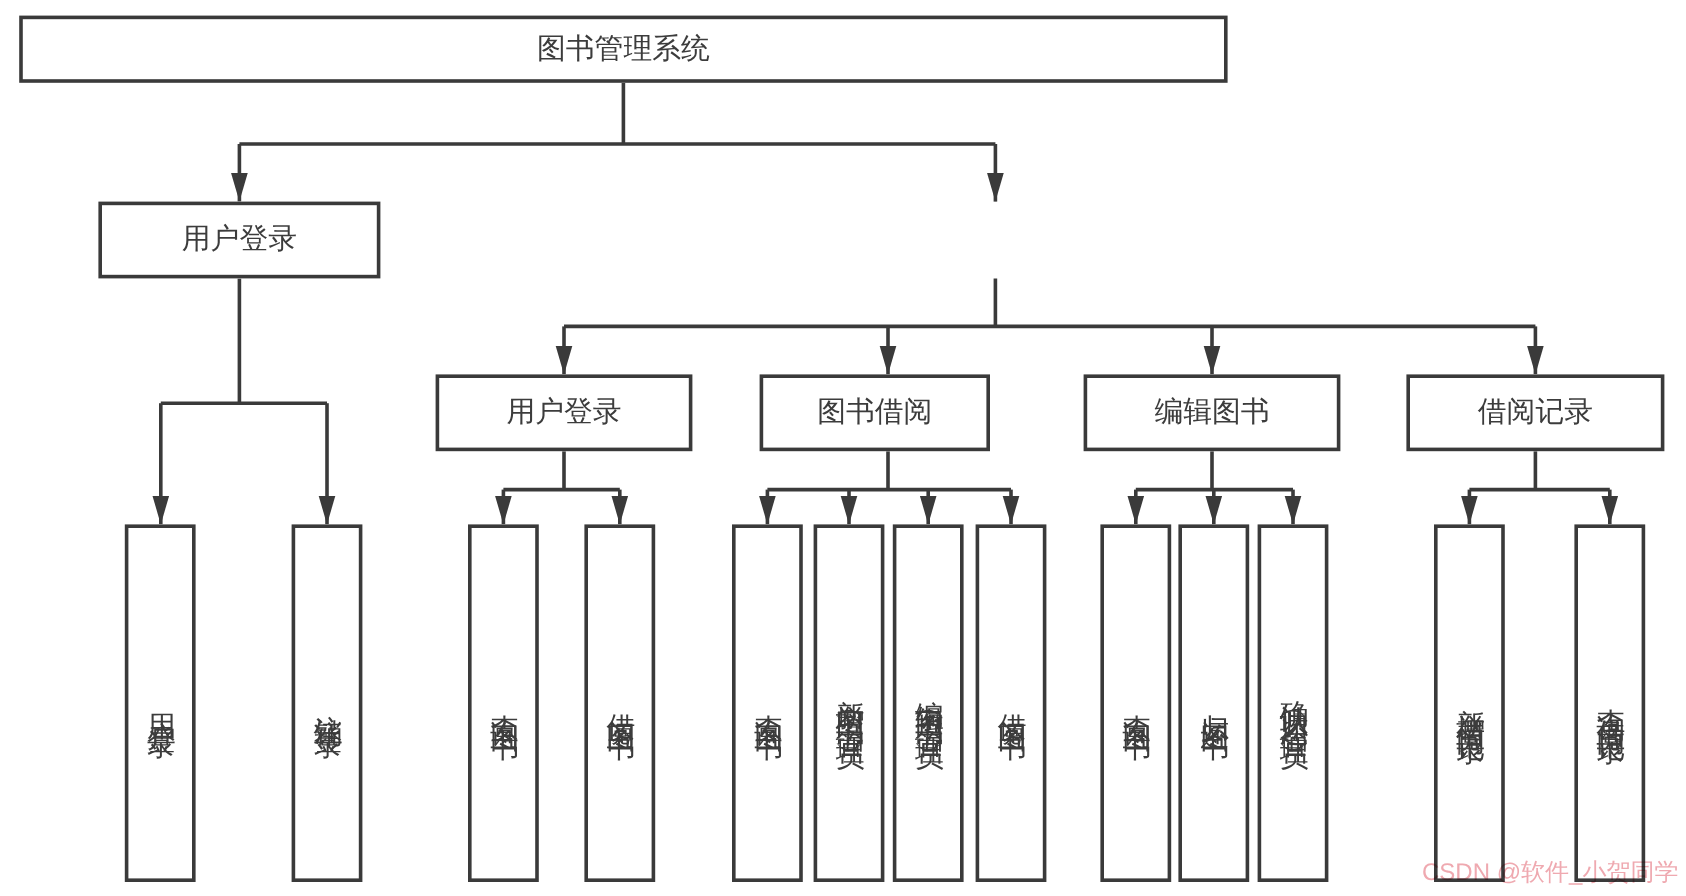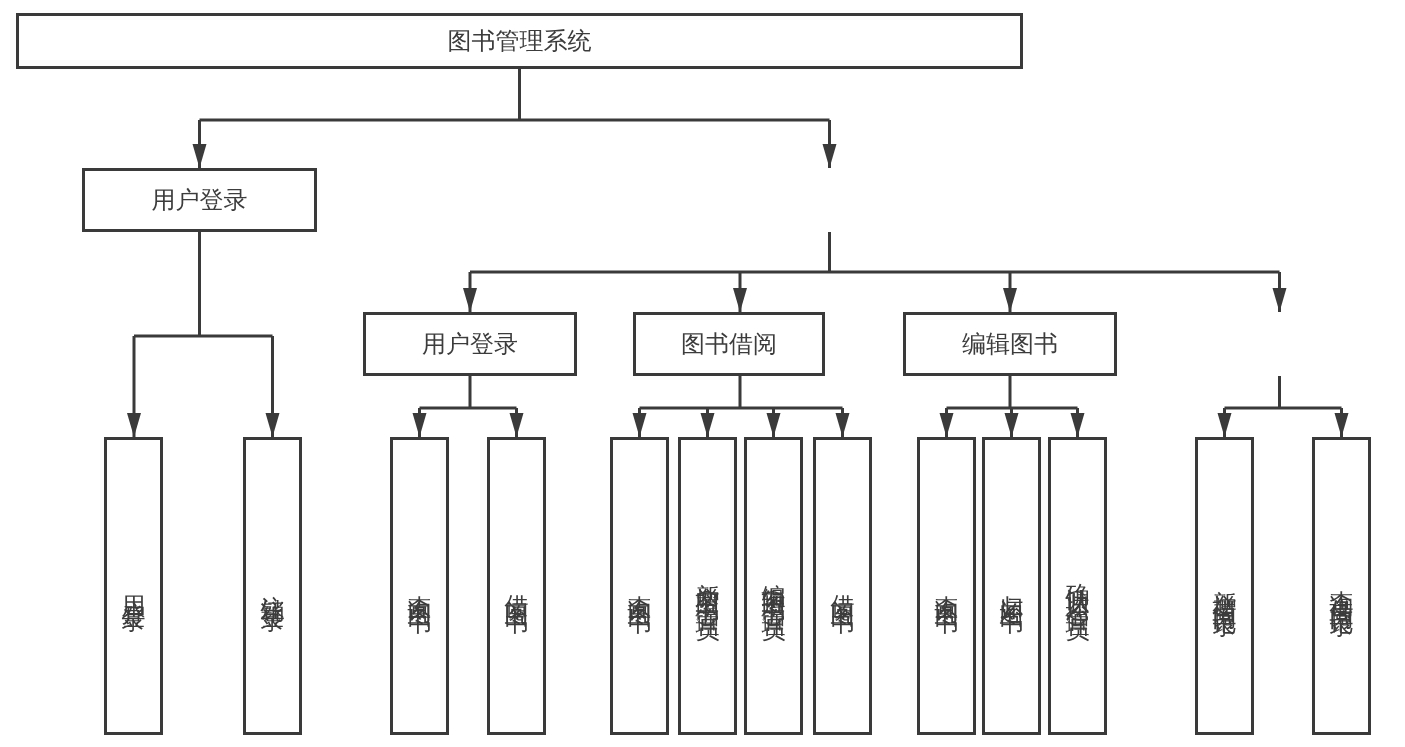--- a/index.html
+++ b/index.html
@@ -103,20 +103,23 @@
 
   <div class="hbox" style="left:363px;top:312px;width:214px;height:64px">
     <span class="lbl">用户登录</span>
   </div>
   <div class="hbox" style="left:633px;top:312px;width:192px;height:64px">
     <span class="lbl">图书借阅</span>
   </div>
   <div class="hbox" style="left:903px;top:312px;width:214px;height:64px">
     <span class="lbl">编辑图书</span>
   </div>
+  <div class="hbox" style="left:1172px;top:312px;width:215px;height:64px">
+    <span class="lbl">借阅记录</span>
+  </div>
 
   <div class="vbox" style="left:104px">
     <span class="vlbl">用户登录</span>
   </div>
   <div class="vbox" style="left:243px">
     <span class="vlbl">注销登录</span>
   </div>
 
   <div class="vbox" style="left:390px">
     <span class="vlbl">查询图书</span>
@@ -148,13 +151,14 @@
     <span class="vlbl">确认归还（管理员）</span>
   </div>
 
   <div class="vbox" style="left:1195px">
     <span class="vlbl">新增借阅记录</span>
   </div>
   <div class="vbox" style="left:1312px">
     <span class="vlbl">查询借阅记录</span>
   </div>
 
+  <div class="watermark">CSDN @软件_小贺同学</div>
 </div>
 
 </body></html>

